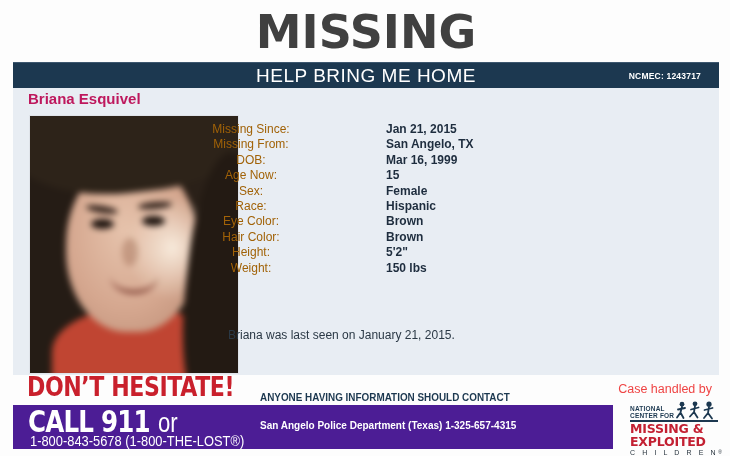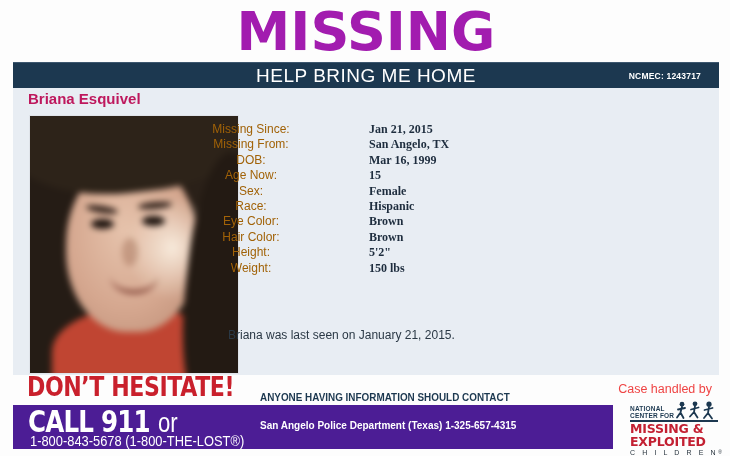--- a/index.html
+++ b/index.html
@@ -1,22 +1,22 @@
 <!DOCTYPE html>
 <html><head>
 <meta charset="utf-8">
 <style>
   html,body{margin:0;padding:0;width:730px;height:456px;background:#fdfdfd;overflow:hidden;
     font-family:"Liberation Sans",sans-serif;-webkit-font-smoothing:antialiased;}
   .page{position:absolute;left:0;top:0;width:730px;height:456px;}
 
   
   .title{position:absolute;left:13px;top:8px;width:706px;text-align:center;
-    font-family:"DejaVu Sans",sans-serif;font-weight:bold;font-size:54px;line-height:48px;
-    color:#a21caf;letter-spacing:0px;}
+    font-family:"DejaVu Sans",sans-serif;font-weight:bold;font-size:46px;line-height:48px;
+    color:#404040;letter-spacing:0px;}
   .banner{position:absolute;left:13px;top:62px;width:706px;height:26px;background:#1c3850;
     border-top:1px solid #3d576f;box-sizing:border-box;}
   .banner-text{position:absolute;left:0;top:0;width:100%;text-align:center;color:#fff;
     font-size:19px;line-height:25px;letter-spacing:.5px;}
   .banner-ref{position:absolute;right:18px;top:0;color:#fff;font-size:8.5px;font-weight:bold;
     line-height:26px;letter-spacing:.2px;}
 
   
   .content{position:absolute;left:13px;top:88px;width:706px;height:287px;background:#e8edf3;}
   .person-name{position:absolute;left:15px;top:2px;font-size:15px;font-weight:bold;color:#be185d;}
@@ -42,21 +42,21 @@
   .p-eye-l{left:69px;top:111px;width:23px;height:10px;background:#1d130d;border-radius:50%;}
   .p-eye-r{left:120px;top:108px;width:23px;height:10px;background:#1d130d;border-radius:50%;}
   .p-nose{left:100px;top:130px;width:16px;height:28px;background:rgba(170,115,90,.5);border-radius:50%;}
   .p-smile{left:88px;top:168px;width:48px;height:14px;border-bottom:4px solid #8d4a3c;
     border-radius:0 0 50% 50%/0 0 100% 100%;}
 
   
   .details{position:absolute;left:123px;top:34px;width:420px;}
   .drow{height:15.4px;line-height:15.4px;font-size:12px;white-space:nowrap;}
   .dlbl{display:inline-block;width:230px;text-align:center;color:#a16207;}
-  .dval{margin-left:3px;font-weight:bold;color:#1e2d3e;font-family:Liberation Serif, serif;}
+  .dval{margin-left:20px;font-weight:bold;color:#1e2d3e;}
   .last-seen{position:absolute;left:215px;top:192px;font-size:12px;color:#2a3845;margin-top:48px;}
 
   
   .dont{position:absolute;left:27px;top:372px;font-family:"DejaVu Sans",sans-serif;font-weight:bold;
     font-size:26px;color:#c9202c;transform:scaleX(.85);transform-origin:left;letter-spacing:-.5px;white-space:nowrap;}
   .anyone{position:absolute;left:260px;top:391px;font-size:11px;font-weight:bold;color:#1c3850;
     transform:scaleX(.9);transform-origin:left;white-space:nowrap;}
   .navy-bar{position:absolute;left:13px;top:405px;width:600px;height:44px;background:#4c1d95;}
   .call-line{position:absolute;left:15px;top:-1px;white-space:nowrap;transform:scaleX(.82);transform-origin:left;}
   .call{font-family:"DejaVu Sans",sans-serif;font-weight:bold;font-size:30px;color:#fff;letter-spacing:-1px;}

